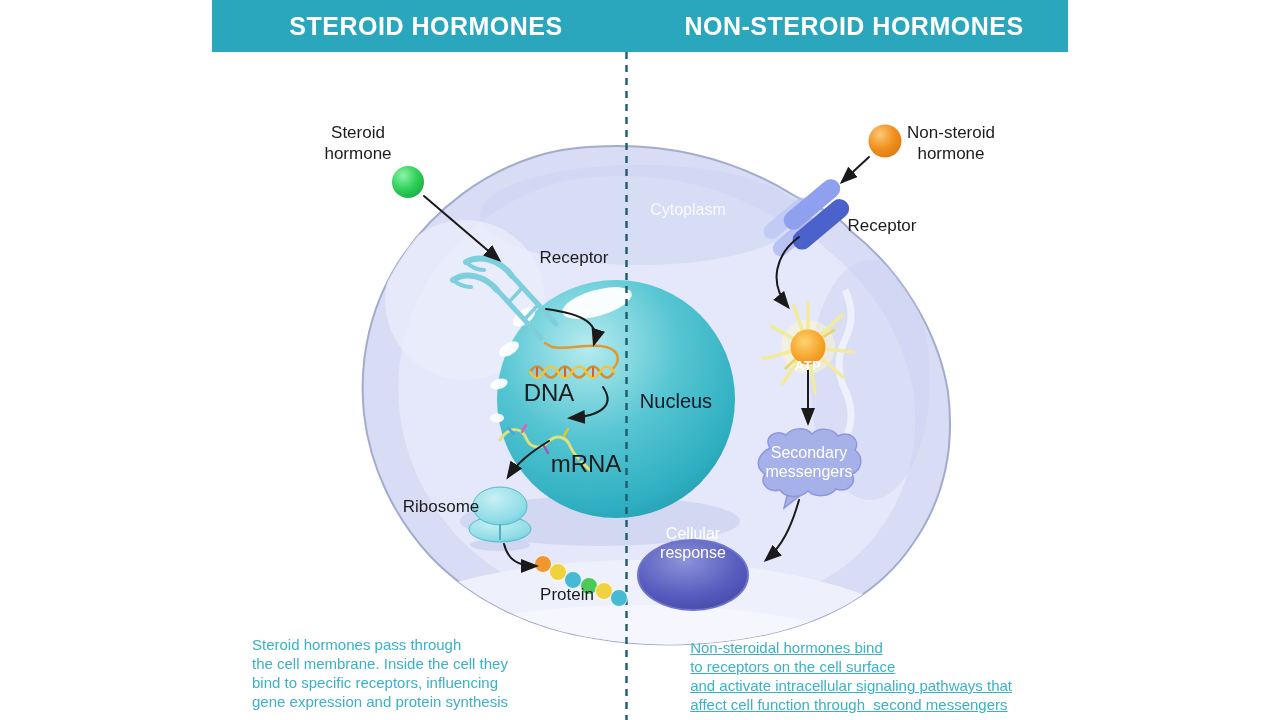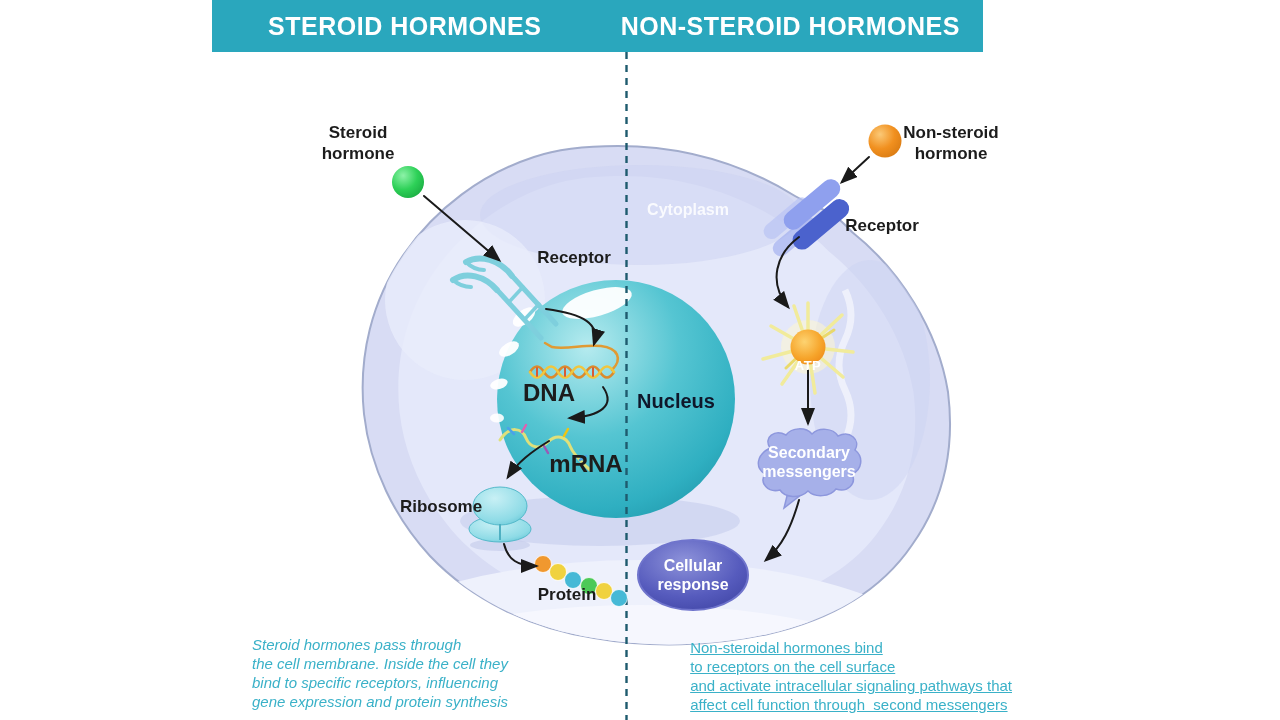--- a/index.html
+++ b/index.html
@@ -2,42 +2,42 @@
 <html><head>
 <meta charset="utf-8">
 <style>
   html,body{margin:0;padding:0;background:#ffffff;}
   #stage{
     position:relative;width:1280px;height:720px;overflow:hidden;
     background:#ffffff;font-family:"Liberation Sans",sans-serif;
   }
   #diagram-svg{position:absolute;left:0;top:0;}
   .hdr{
-    position:absolute;left:212px;top:0;width:771px;height:52px;
+    position:absolute;left:212px;top:0;width:856px;height:52px;
     background:#2aa7bd;display:flex;
   }
   .hdr-half{
     flex:1;display:flex;align-items:center;justify-content:center;
     color:#ffffff;font-size:25px;font-weight:bold;letter-spacing:.5px;
   }
   .lbl{
     position:absolute;transform:translate(-50%,-50%);
-    text-align:center;white-space:pre-line;color:#1c1c1c;line-height:1.22;font-weight:bold;
+    text-align:center;white-space:pre-line;color:#1c1c1c;line-height:1.22;
   }
   .lbl17{font-size:17px;}
   .lbl19{font-size:24px;}
   .cyto{color:rgba(255,255,255,.85);font-size:16px;}
   .nucl{color:#0f172a;font-size:20px;}
   .atp-t{font-size:13px;font-weight:bold;color:#ffffff;letter-spacing:.5px;margin-top:19px;}
   .bubble-t{font-size:16px;color:#ffffff;line-height:1.18;}
   .desc{
     position:absolute;font-size:15px;line-height:19px;color:#3ab1c8;
     white-space:pre;transform:none;
   }
-  .desc-left{left:252px;top:635px;text-align:left;font-style:italic;}
+  .desc-left{left:252px;top:635px;text-align:left;}
   .desc-right{right:268px;top:638px;text-align:left;text-decoration:underline;}
 </style>
 </head>
 <body>
 
 <div id="stage">
 
   <svg id="diagram-svg" width="1280" height="720" viewBox="0 0 1280 720">
     <defs>
       <radialGradient id="nucGrad" cx="38%" cy="28%" r="85%">
@@ -212,21 +212,21 @@
   <div class="lbl lbl19" style="left:549px;top:393px;">DNA</div>
   <div class="lbl lbl19" style="left:586px;top:464px;">mRNA</div>
   <div class="lbl lbl17" style="left:441px;top:507px;">Ribosome</div>
   <div class="lbl lbl17" style="left:567px;top:595px;">Protein</div>
   <div class="lbl lbl17" style="left:951px;top:144px;">Non-steroid
 hormone</div>
   <div class="lbl lbl17" style="left:882px;top:226px;">Receptor</div>
   <div class="lbl atp-t" style="left:808px;top:347px;">ATP</div>
   <div class="lbl bubble-t" style="left:809px;top:463px;">Secondary
 messengers</div>
-  <div class="lbl bubble-t" style="left:693px;top:576px;">Cellular
+  <div class="lbl bubble-t" style="left:693px;top:544px;">Cellular
 response</div>
 
   <div class="desc desc-left">Steroid hormones pass through
 the cell membrane. Inside the cell they
 bind to specific receptors, influencing
 gene expression and protein synthesis</div>
   <div class="desc desc-right">Non-steroidal hormones bind
 to receptors on the cell surface
 and activate intracellular signaling pathways that
 affect cell function through  second messengers</div>

